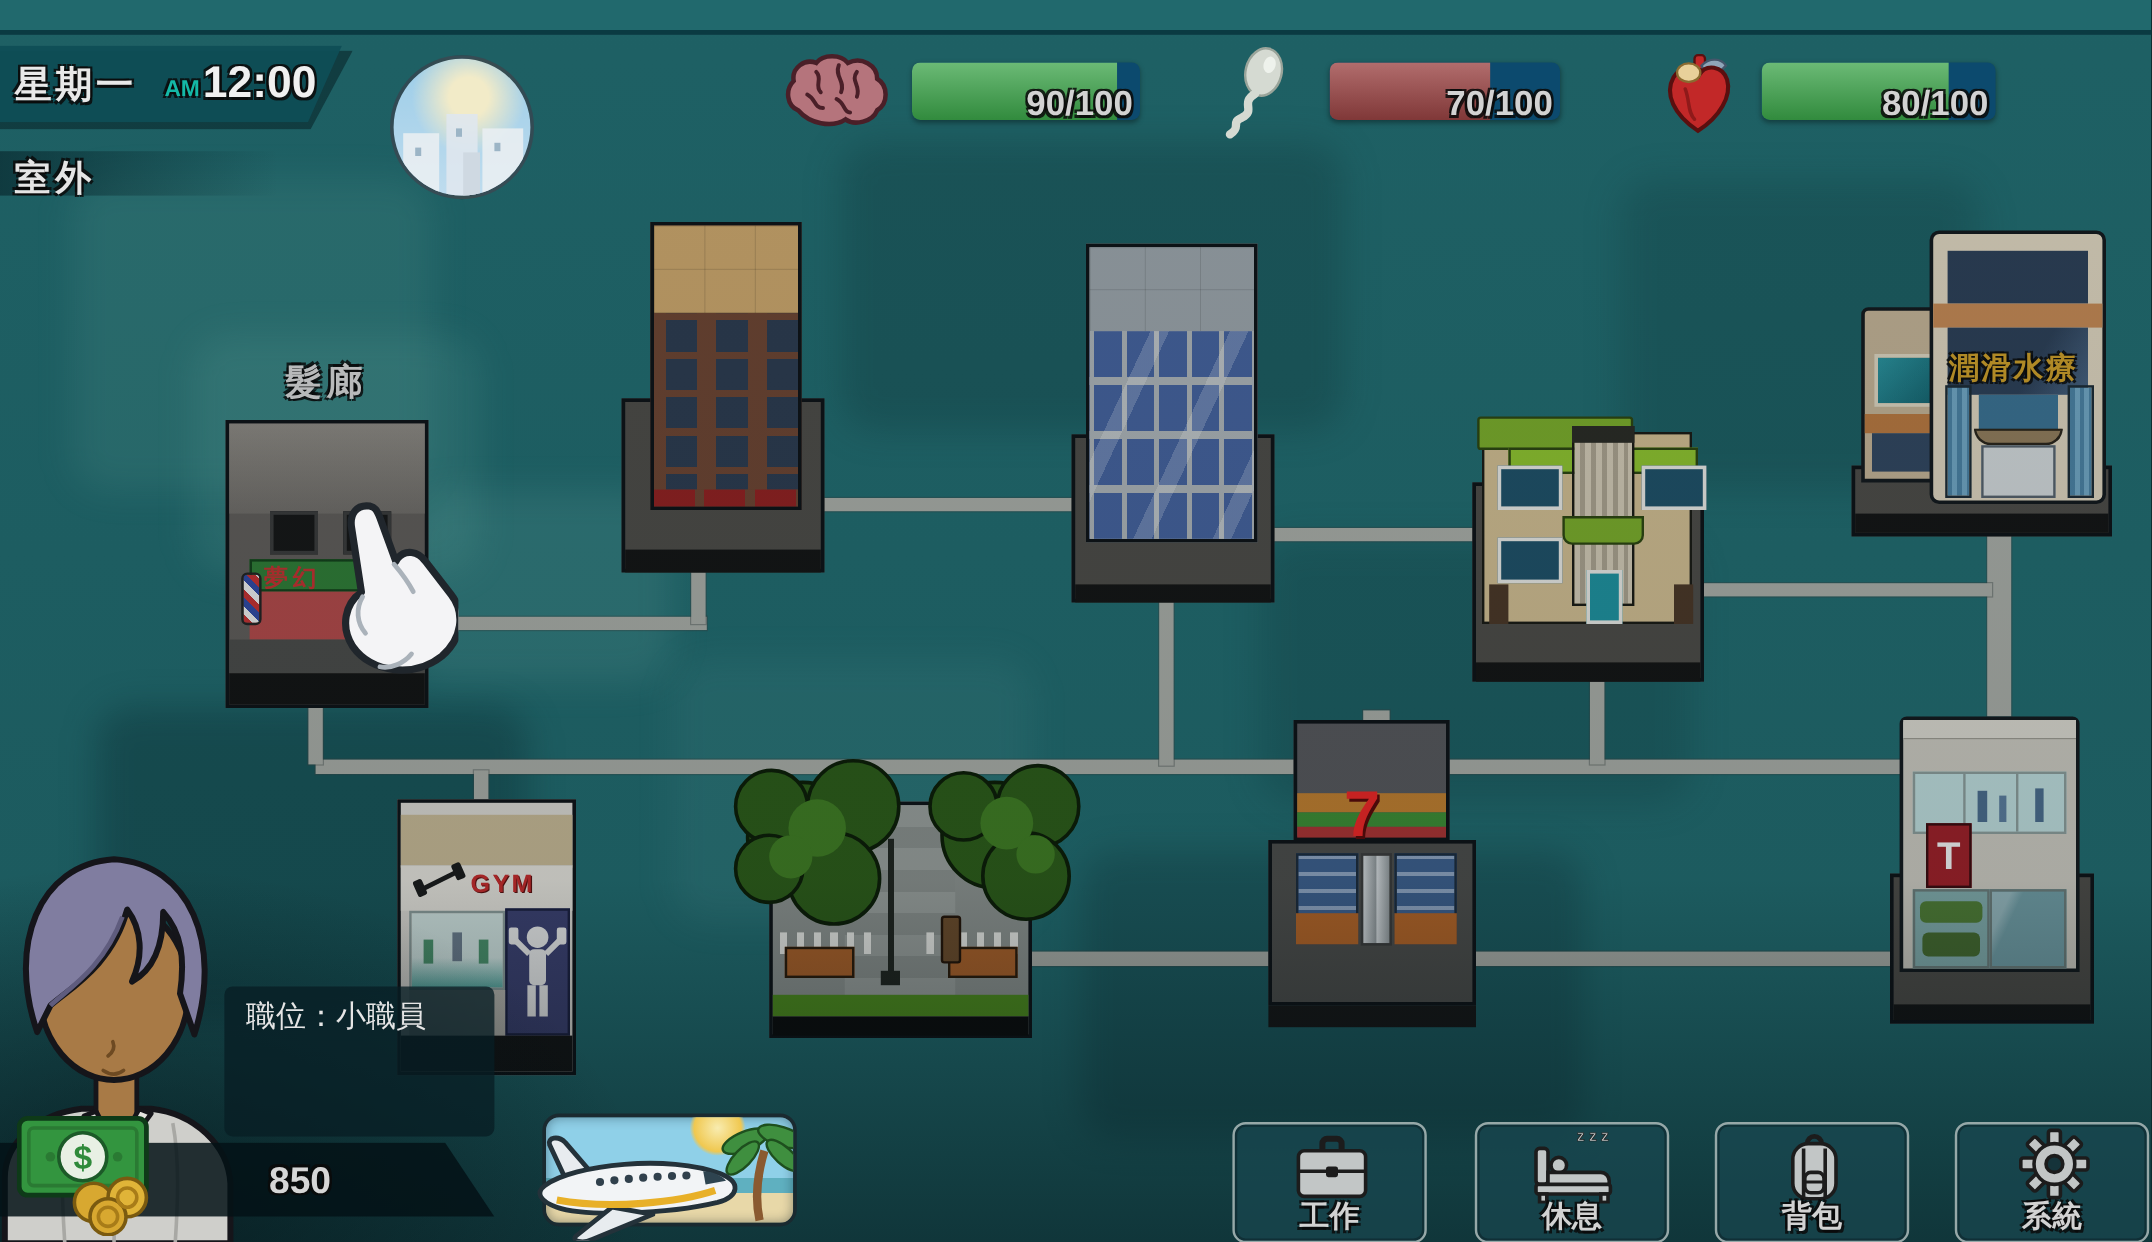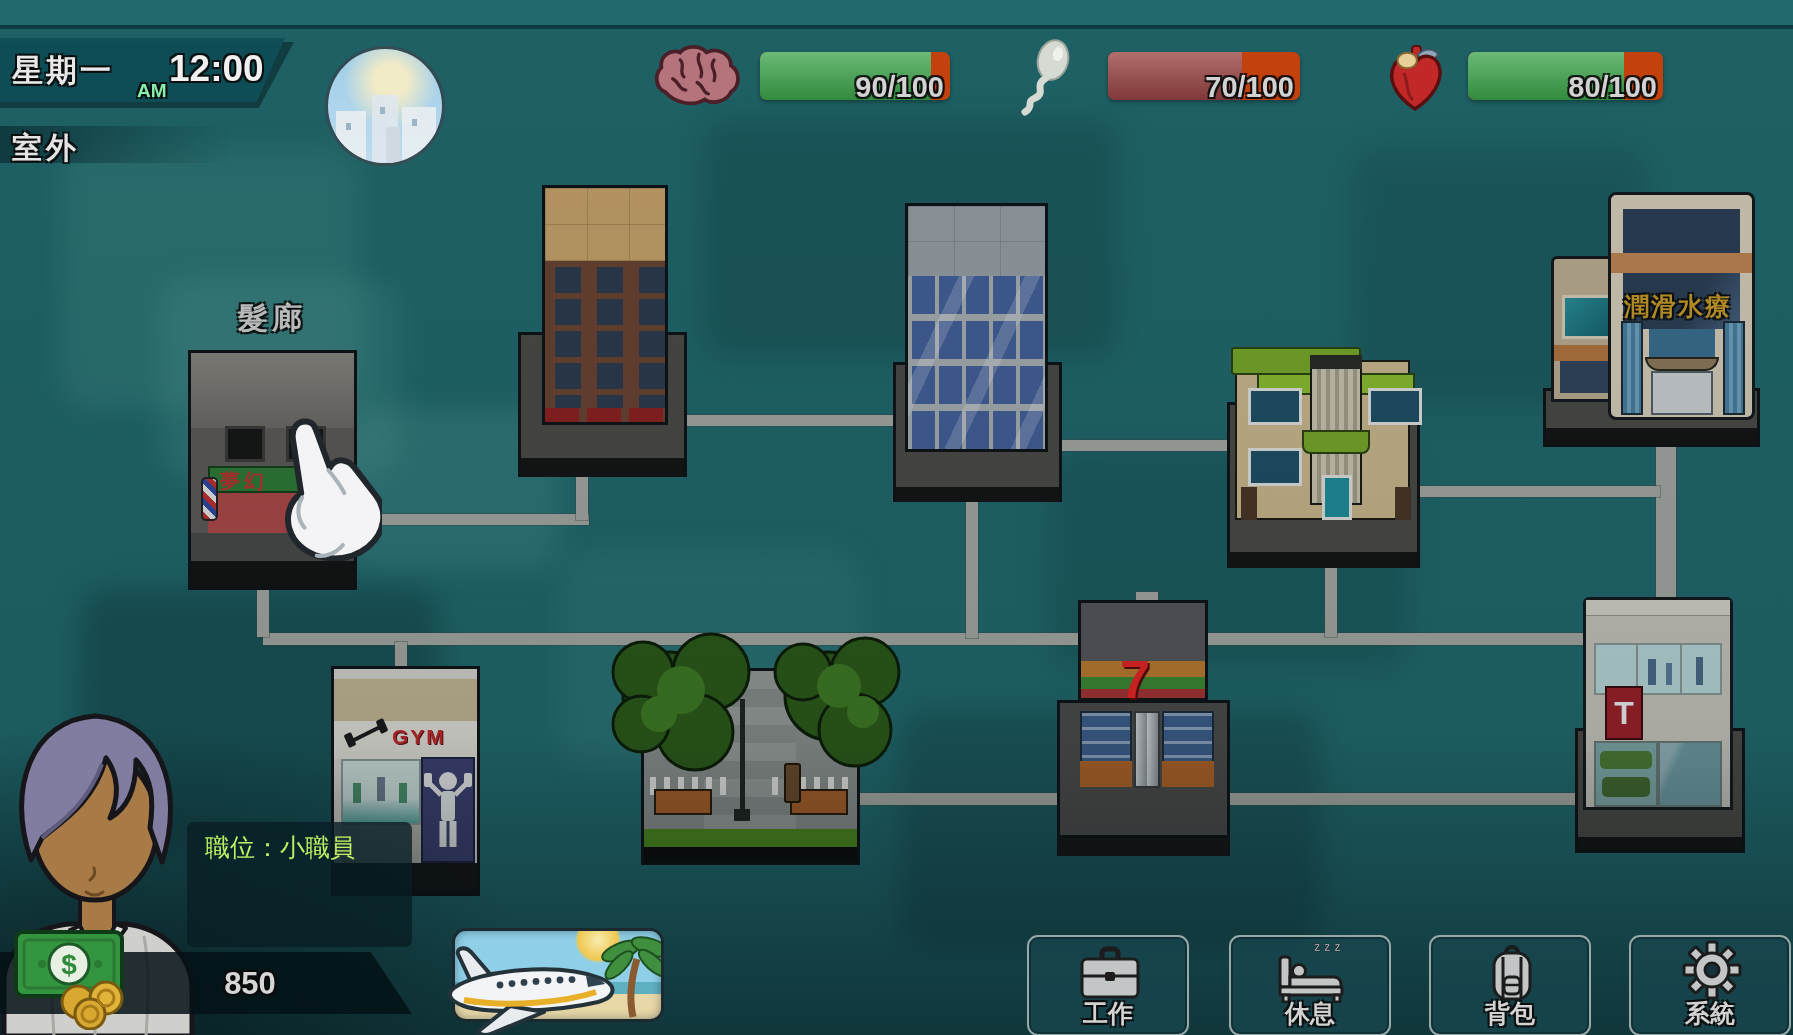--- a/index.html
+++ b/index.html
@@ -12,22 +12,22 @@
   .bd{border:3px solid #0e1216;box-sizing:border-box;}
   .road{position:absolute;background:#a7aaa4;box-shadow:0 0 0 1px rgba(60,70,70,.4);}
   .blob{position:absolute;filter:blur(14px);border-radius:30px;}
   .winbtn{width:46px;height:25px;line-height:25px;text-align:center;color:#333;
           font-size:14px;cursor:default;}
   .actbtn{position:absolute;width:158px;height:97px;border-radius:11px;
           background:rgba(26,72,82,.62);border:2px solid #96a8a8;
           box-shadow:inset 0 0 0 2px rgba(10,30,35,.5);}
   .actbtn .lbl{position:absolute;left:0;right:0;bottom:4px;text-align:center;
           font-size:25px;}
-  .statline{height:38px;line-height:38px;font-size:25px;color:#bef264;white-space:nowrap;}
-  .barwrap{position:absolute;height:48px;background:#c2410c;border-radius:7px;
+  .statline{height:38px;line-height:38px;font-size:25px;color:#e5e5e5;white-space:nowrap;}
+  .barwrap{position:absolute;height:48px;background:#0c4a6e;border-radius:7px;
            box-shadow:0 2px 4px rgba(0,0,0,.35);}
   .barfill{position:absolute;left:0;top:0;bottom:0;border-radius:7px 0 0 7px;}
   .barval{position:absolute;right:6px;bottom:-4px;font-size:29px;}
 </style>
 </head>
 <body>
 
 <div id="stage">
 
   <div class="a" style="left:0;top:25px;width:1793px;height:4px;background:#0a3a42;"></div>
@@ -257,21 +257,21 @@
       <path d="M70 58 C74 66 78 76 80 84" fill="none" stroke="#aab2ba" stroke-width="4" stroke-linecap="round"></path>
       <path d="M66 134 C58 140 46 142 38 138" fill="none" stroke="#aab2ba" stroke-width="4" stroke-linecap="round"></path>
     </g>
   </svg>
 
   <div class="a" style="left:0;top:42px;width:294px;height:66px;background:rgba(4,26,30,.5);
               clip-path:polygon(0 0,100% 0,88% 100%,0 100%);"></div>
   <div class="a" style="left:0;top:38px;width:285px;height:64px;background:rgba(15,78,86,.95);
               clip-path:polygon(0 0,100% 0,90% 100%,0 100%);">
     <span class="a tx" style="left:12px;top:12px;font-size:31px;letter-spacing:3px;color:#e8e8e8;">星期一</span>
-    <span class="a tx" style="left:137px;top:26px;font-size:19px;color:#86efac;margin-top:16px;">AM</span>
+    <span class="a tx" style="left:137px;top:26px;font-size:19px;color:#14b8a6;">AM</span>
     <span class="a tx" style="left:169px;top:10px;font-size:37px;color:#f0f0f0;">12:00</span>
   </div>
   <div class="a" style="left:0;top:126px;width:232px;height:37px;background:linear-gradient(90deg,rgba(6,34,40,.6),rgba(6,34,40,0));">
     <span class="a tx" style="left:12px;top:2px;font-size:30px;letter-spacing:4px;color:#e4e4e4;">室外</span>
   </div>
 
   <div class="a" style="left:325px;top:46px;width:120px;height:120px;border-radius:50%;overflow:hidden;
               border:3px solid rgba(20,40,46,.8);box-sizing:border-box;
               background:radial-gradient(circle at 55% 28%,#f2ebc8 0 16%,rgba(242,235,200,0) 46%),linear-gradient(#9ccde8,#bfdcee);">
     <div class="a" style="left:8px;top:62px;width:30px;height:60px;background:#e9eef2;opacity:.9;"></div>

